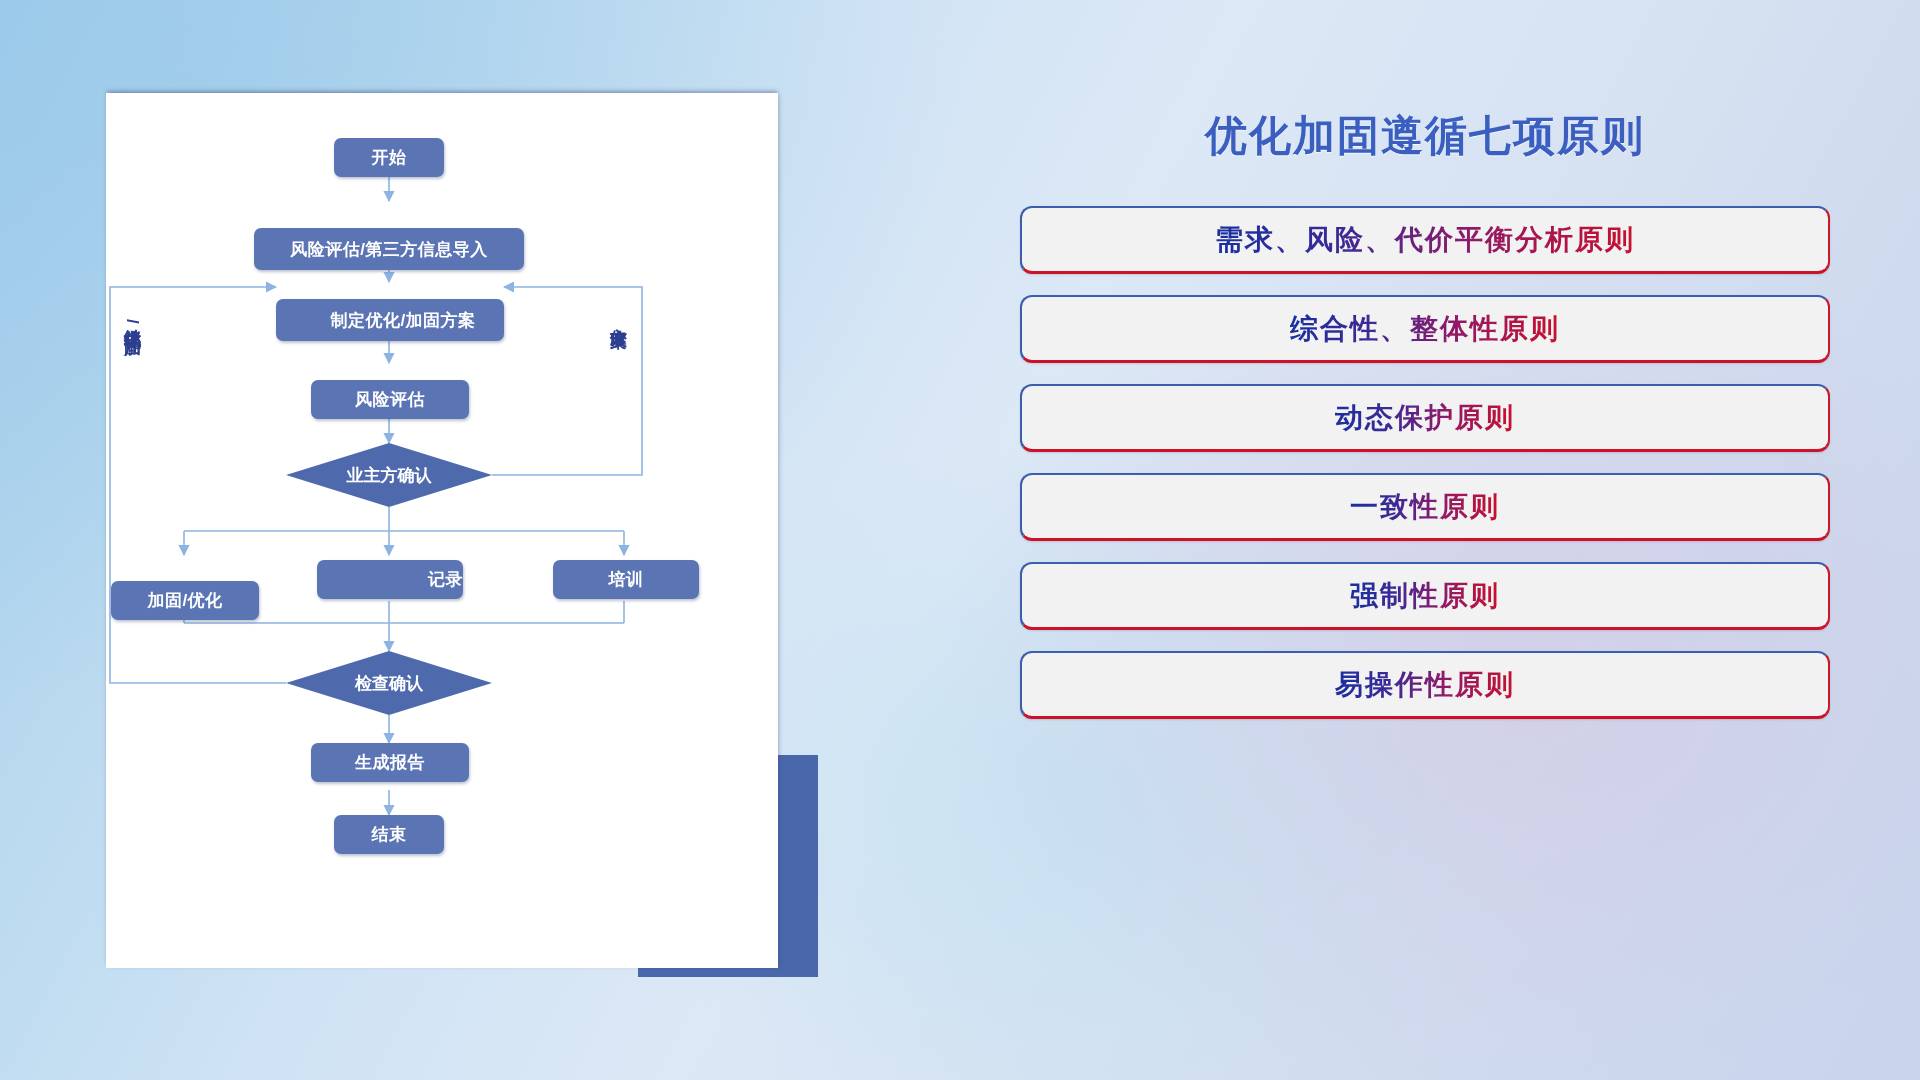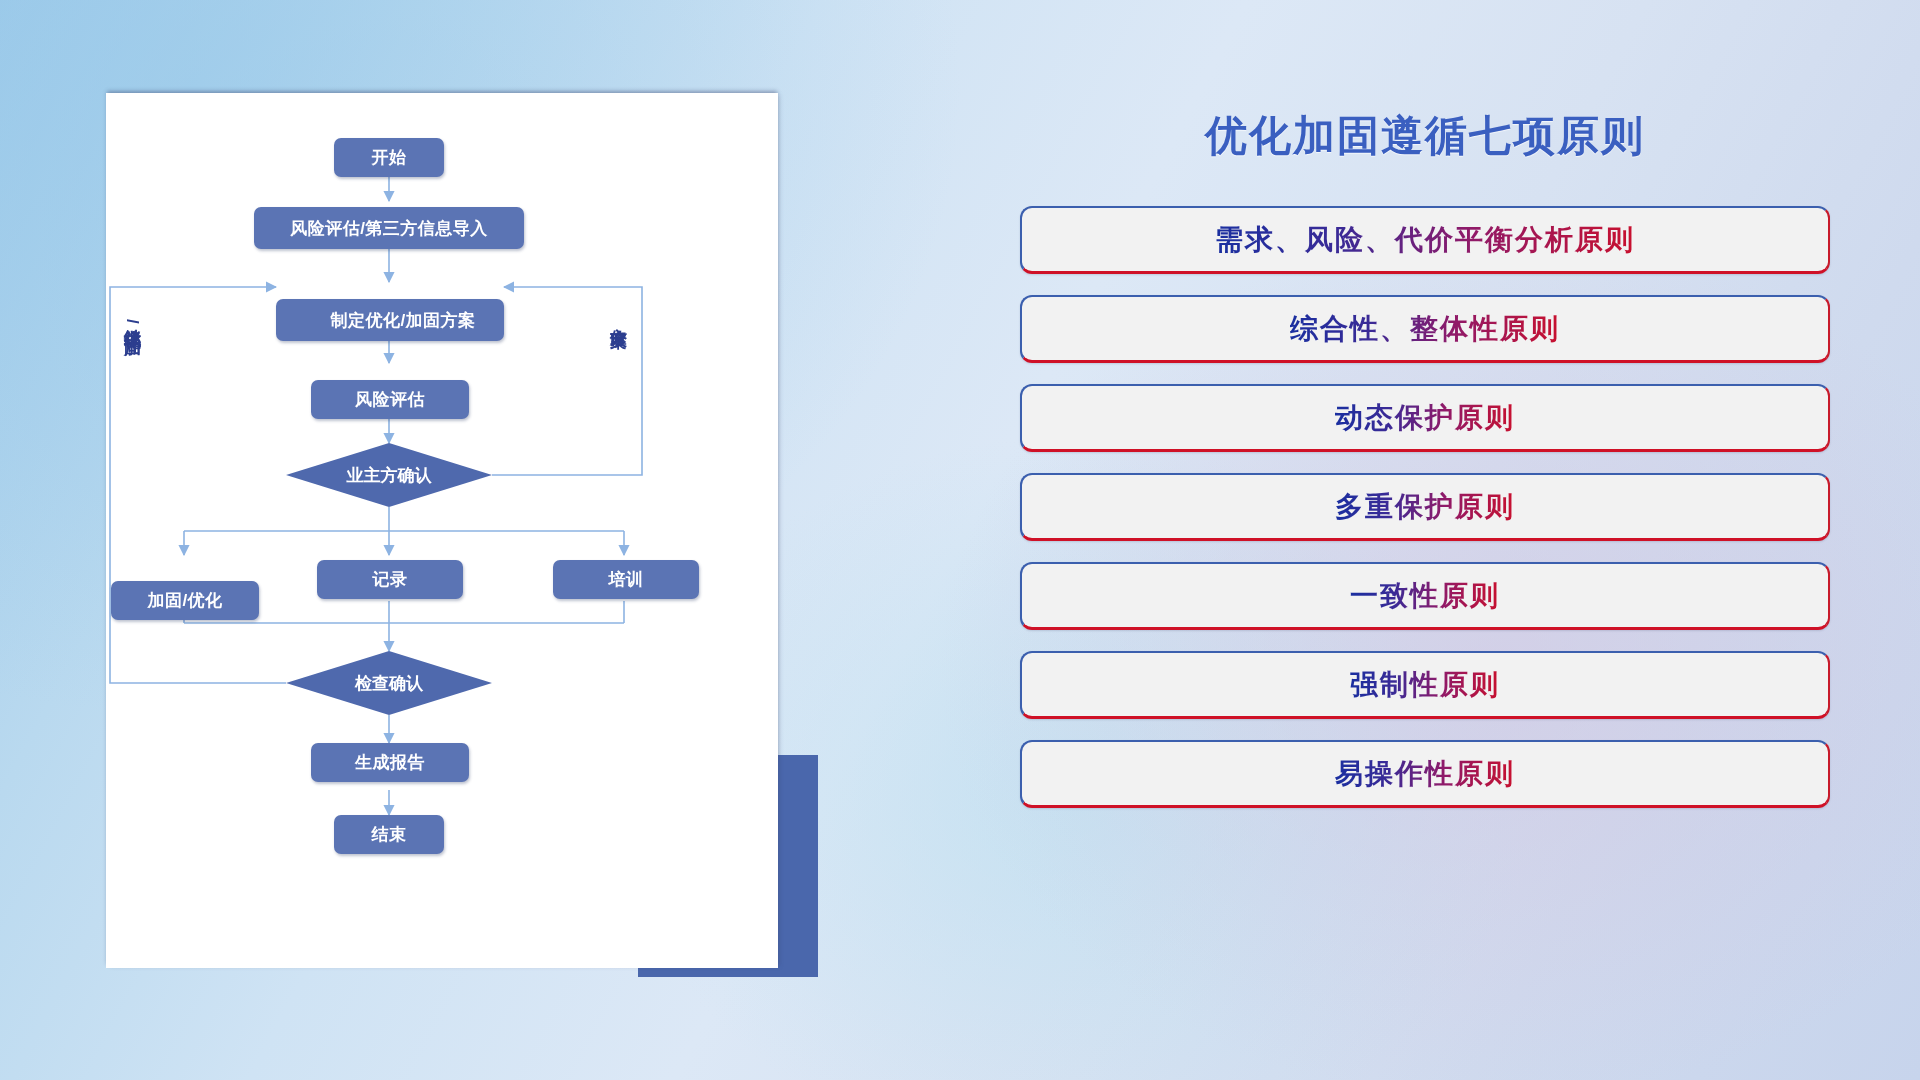--- a/index.html
+++ b/index.html
@@ -154,42 +154,42 @@
         <path d="M 180 590 L 4 590 L 4 194 L 170 194" marker-end="url(#arr)"></path>
 
         <path d="M 386 382 L 536 382 L 536 194 L 398 194" marker-end="url(#arr)"></path>
       </g>
     </svg>
 
     <div class="node" style="left:228px; top:45px; width:110px; height:39px;">
       <span>开始</span>
     </div>
 
-    <div class="node" style="left:148px; top:114px; width:270px; height:42px;">
+    <div class="node" style="left:148px; top:135px; width:270px; height:42px;">
       <span>风险评估/第三方信息导入</span>
     </div>
 
     <div class="node" style="left:170px; top:206px; width:228px; height:42px;padding-left:26px;">
       <span>制定优化/加固方案</span>
     </div>
 
     <div class="node" style="left:205px; top:287px; width:158px; height:39px;">
       <span>风险评估</span>
     </div>
 
     <div class="diamond" style="left:180px; top:350px; width:206px; height:64px;">
       <span class="dshape"></span>
       <span class="dlabel">业主方确认</span>
     </div>
 
     <div class="node" style="left:5px; top:467px; width:148px; height:39px;margin-top:21px;">
       <span>加固/优化</span>
     </div>
 
-    <div class="node" style="left:211px; top:467px; width:146px; height:39px;">
+    <div class="node" style="left:211px; top:467px; width:146px; height:39px;justify-content:flex-end;">
       <span>记录</span>
     </div>
 
     <div class="node" style="left:447px; top:467px; width:146px; height:39px;">
       <span>培训</span>
     </div>
 
     <div class="diamond" style="left:180px; top:558px; width:206px; height:64px;">
       <span class="dshape"></span>
       <span class="dlabel">检查确认</span>
@@ -219,23 +219,20 @@
       </div>
 
       <div class="principle-card">
         <span class="principle-text">综合性、整体性原则</span>
       </div>
 
       <div class="principle-card">
         <span class="principle-text">动态保护原则</span>
       </div>
 
-      <div class="principle-card">
-        <span class="principle-text">多重保护原则</span>
-      </div>
 
       <div class="principle-card">
         <span class="principle-text">一致性原则</span>
       </div>
 
       <div class="principle-card">
         <span class="principle-text">强制性原则</span>
       </div>
 
       <div class="principle-card">

